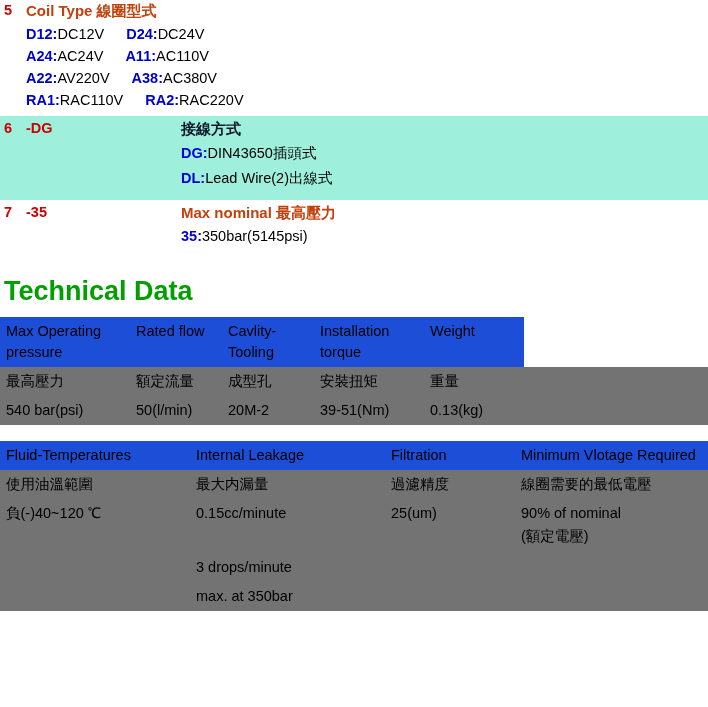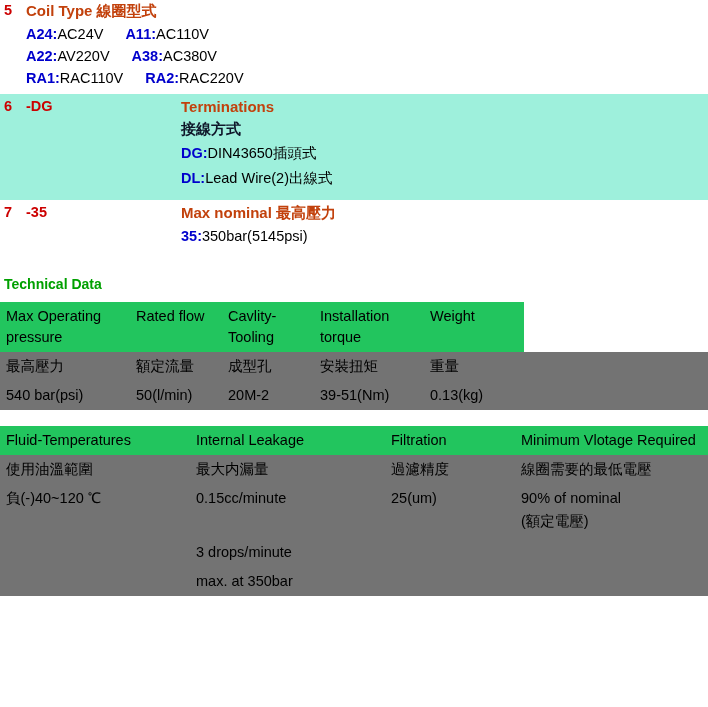--- a/index.html
+++ b/index.html
@@ -81,40 +81,40 @@
   }
 
   #row5 { padding-top: 2px; padding-bottom: 2px; }
   #row6 { padding-top: 4px; padding-bottom: 6px; }
   #row7 { padding-top: 4px; padding-bottom: 4px; }
 
   
   .tech-heading {
     color: #00a000;
     font-weight: bold;
-    font-size: 14px;
+    font-size: 27px;
     margin: 22px 0 10px 4px;
   }
 
   
   table.data {
     border-collapse: collapse;
     width: 708px;
     table-layout: fixed;
   }
   table.data td, table.data th {
     text-align: left;
     vertical-align: top;
     font-weight: normal;
     font-size: 14.5px;
     padding: 4px 6px 4px 6px;
     line-height: 1.45;
   }
   table.data thead td {
-    background: #22c55e;
+    background: #1d4ed8;
   }
   table.data tbody td {
     background: #737373;
   }
 
   #table1 col.c1 { width: 130px; }
   #table1 col.c2 { width: 92px; }
   #table1 col.c3 { width: 92px; }
   #table1 col.c4 { width: 110px; }
   #table1 col.c5 { width: 100px; }
@@ -133,36 +133,38 @@
 </head>
 <body>
 
 <div class="page">
 
   <div class="code-row" id="row5">
     <div class="col-num">5</div>
     <div class="col-desc">
       <div class="desc-title">Coil Type 線圈型式</div>
       <div class="opt-line">
+        <span class="opt-code">D12:</span><span>DC12V</span><span class="opt-gap"></span><span class="opt-code">D24:</span><span>DC24V</span>
+      </div>
+      <div class="opt-line">
         <span class="opt-code">A24:</span><span>AC24V</span><span class="opt-gap"></span><span class="opt-code">A11:</span><span>AC110V</span>
       </div>
       <div class="opt-line">
         <span class="opt-code">A22:</span><span>AV220V</span><span class="opt-gap"></span><span class="opt-code">A38:</span><span>AC380V</span>
       </div>
       <div class="opt-line">
         <span class="opt-code">RA1:</span><span>RAC110V</span><span class="opt-gap"></span><span class="opt-code">RA2:</span><span>RAC220V</span>
       </div>
     </div>
   </div>
 
   <div class="code-row band-teal" id="row6">
     <div class="col-num">6</div>
     <div class="col-code">-DG</div>
     <div class="col-desc">
-      <div class="desc-title">Terminations</div>
       <div class="desc-sub">接線方式</div>
       <div class="opt-line">
         <span class="opt-code">DG:</span><span>DIN43650插頭式</span>
       </div>
       <div class="opt-line">
         <span class="opt-code">DL:</span><span>Lead Wire(2)出線式</span>
       </div>
     </div>
   </div>
 

